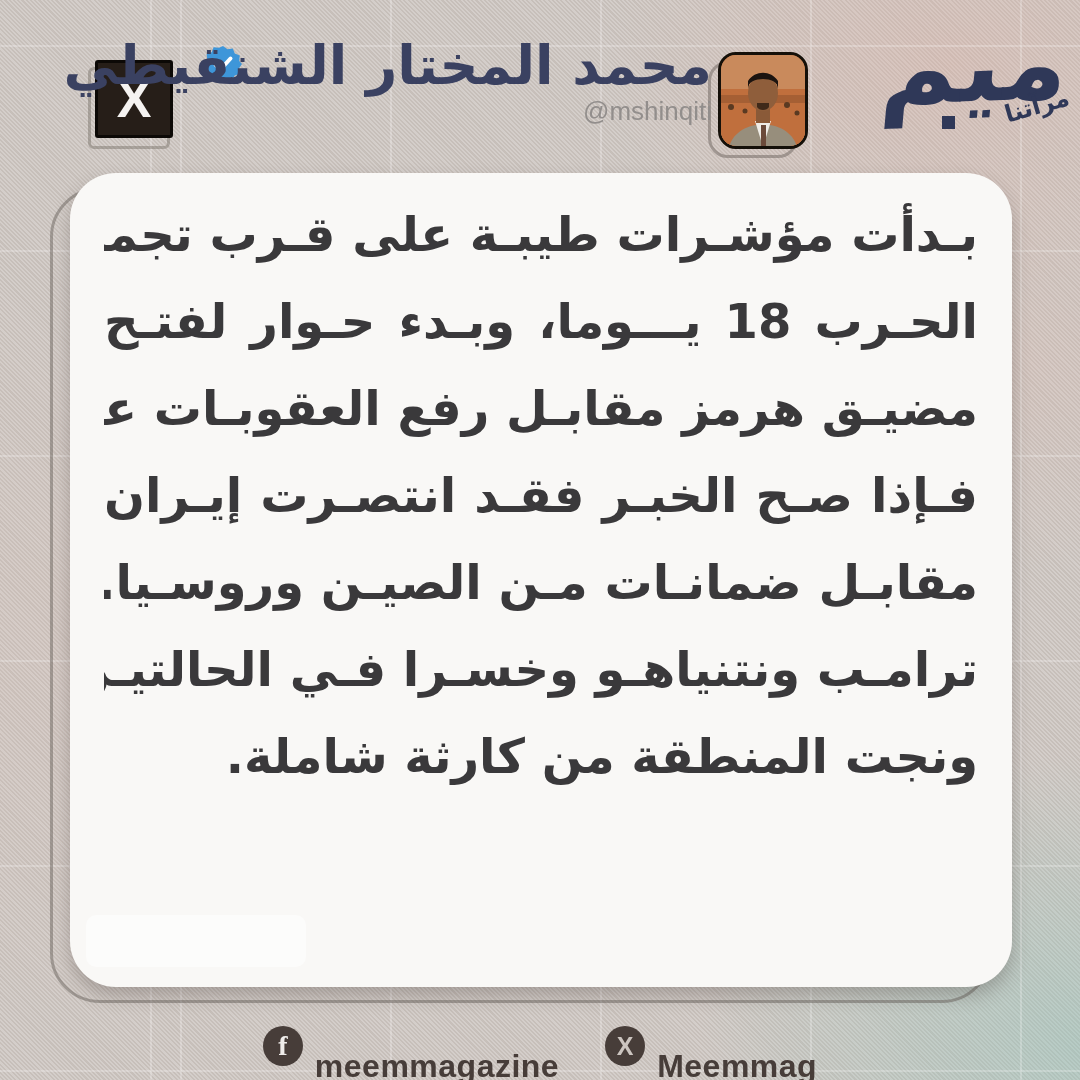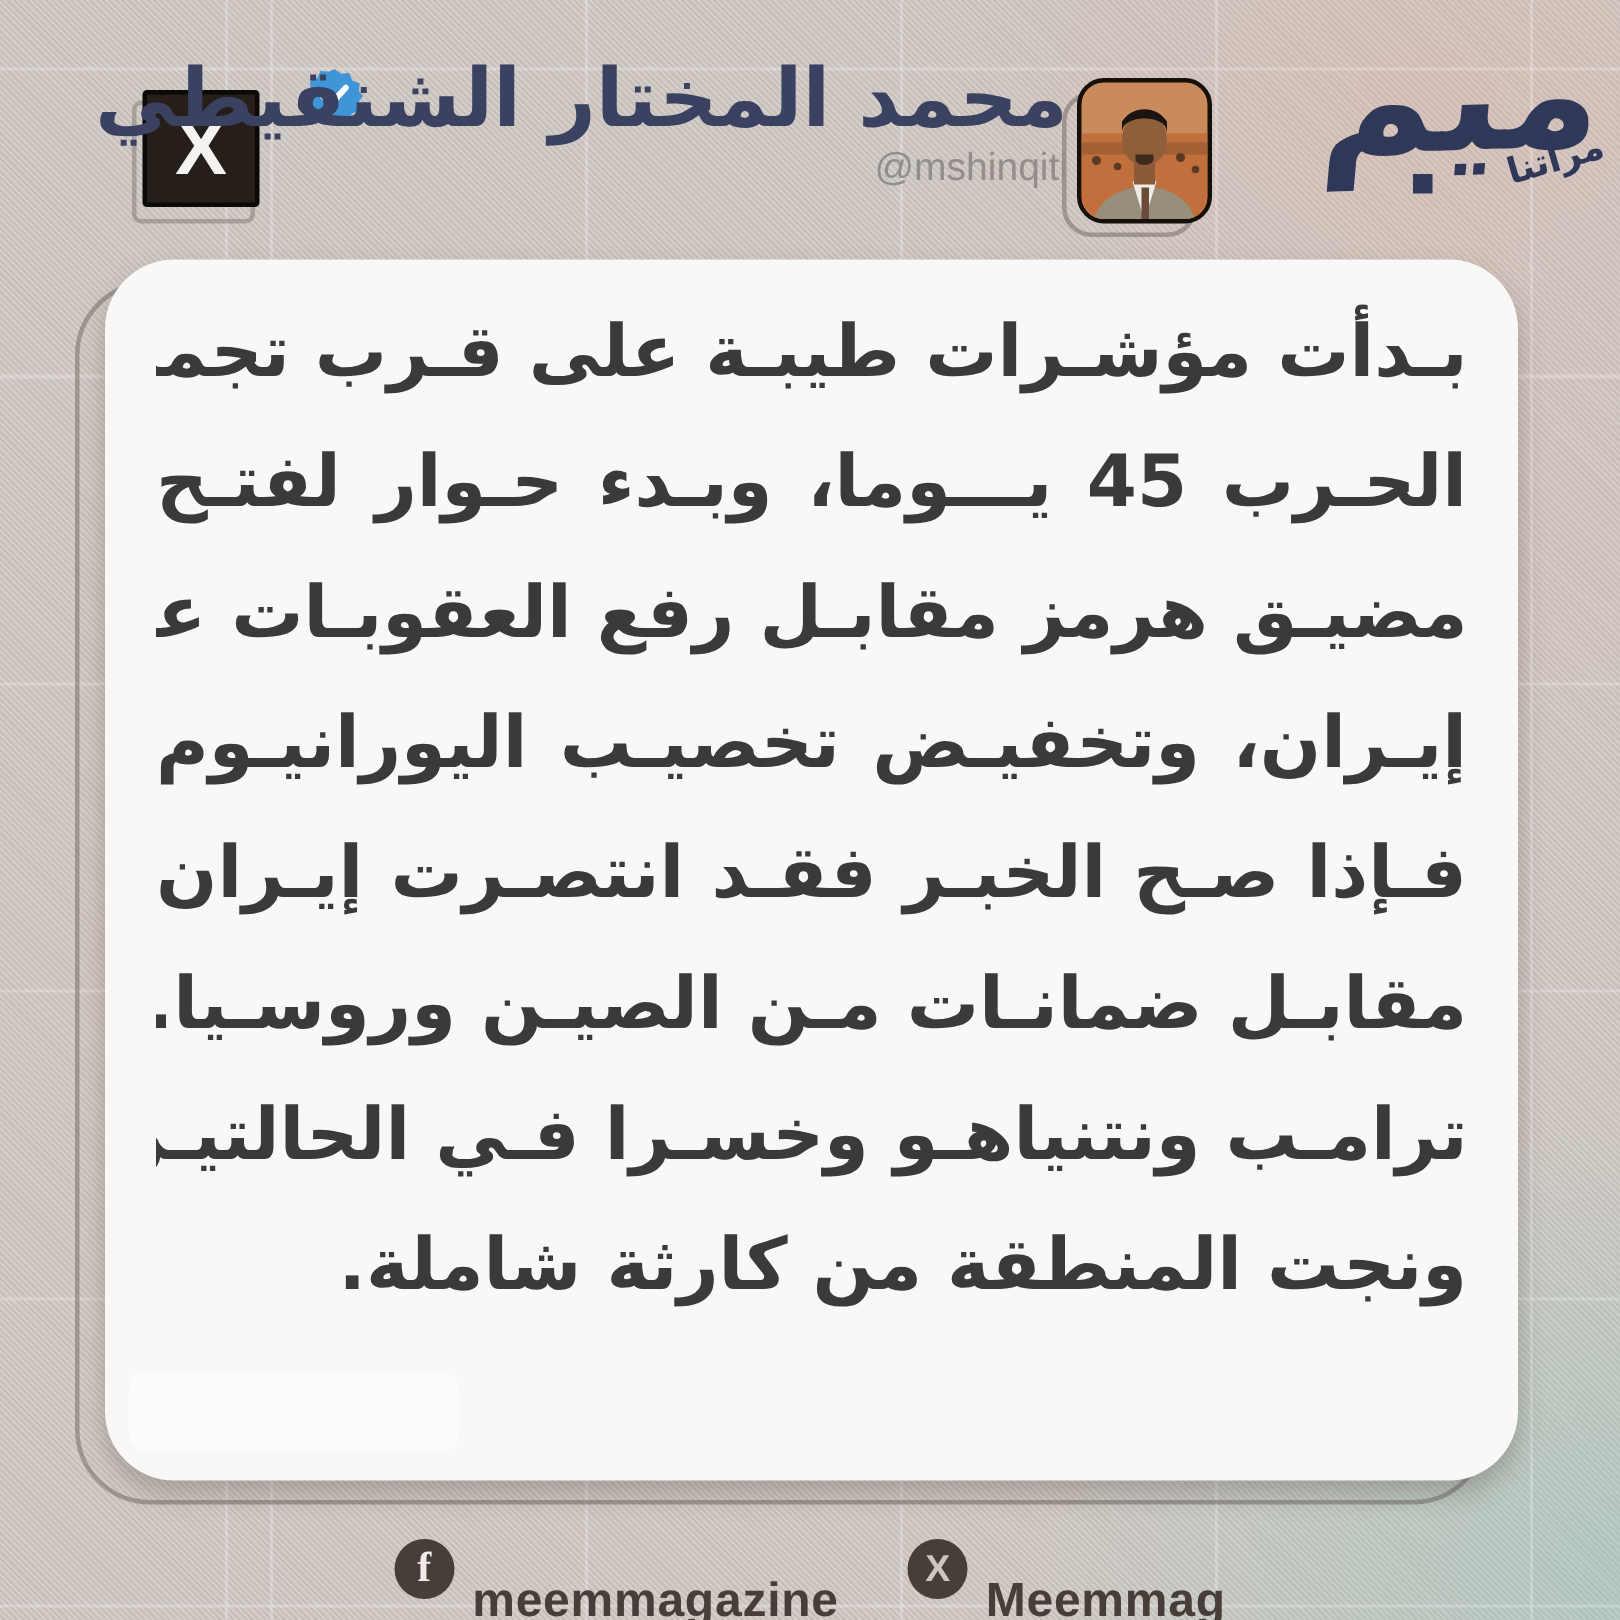--- a/index.html
+++ b/index.html
@@ -142,23 +142,22 @@
 
 <div class="brand">
   <div class="brand-main">ميم</div>
   <div class="brand-sub">مرآتنا</div>
   <div class="brand-dot"></div>
 </div>
 
 <div class="card-ring"></div>
 <div class="card">
   <div class="tline">بـدأت مؤشـرات طيبـة على قـرب تجميـد</div>
-  <div class="tline">الحـرب 45 يـــوما، وبـدء حـوار لفتـح</div>
+  <div class="tline">الحـرب 18 يـــوما، وبـدء حـوار لفتـح</div>
   <div class="tline">مضيـق هرمز مقابـل رفع العقوبـات عـن</div>
-  <div class="tline">إيـران، وتخفيـض تخصيـب اليورانيـوم</div>
   <div class="tline">فـإذا صـح الخبـر فقـد انتصـرت إيـران</div>
   <div class="tline">مقابـل ضمانـات مـن الصيـن وروسـيا.</div>
   <div class="tline">ترامـب ونتنياهـو وخسـرا فـي الحالتيـن،</div>
   <div class="tline last">ونجت المنطقة من كارثة شاملة.</div>
 </div>
 
 <div class="footer">
   <div class="f-item">
     <div class="circle-icon fb">f</div>
     <div class="f-label">meemmagazine</div>

